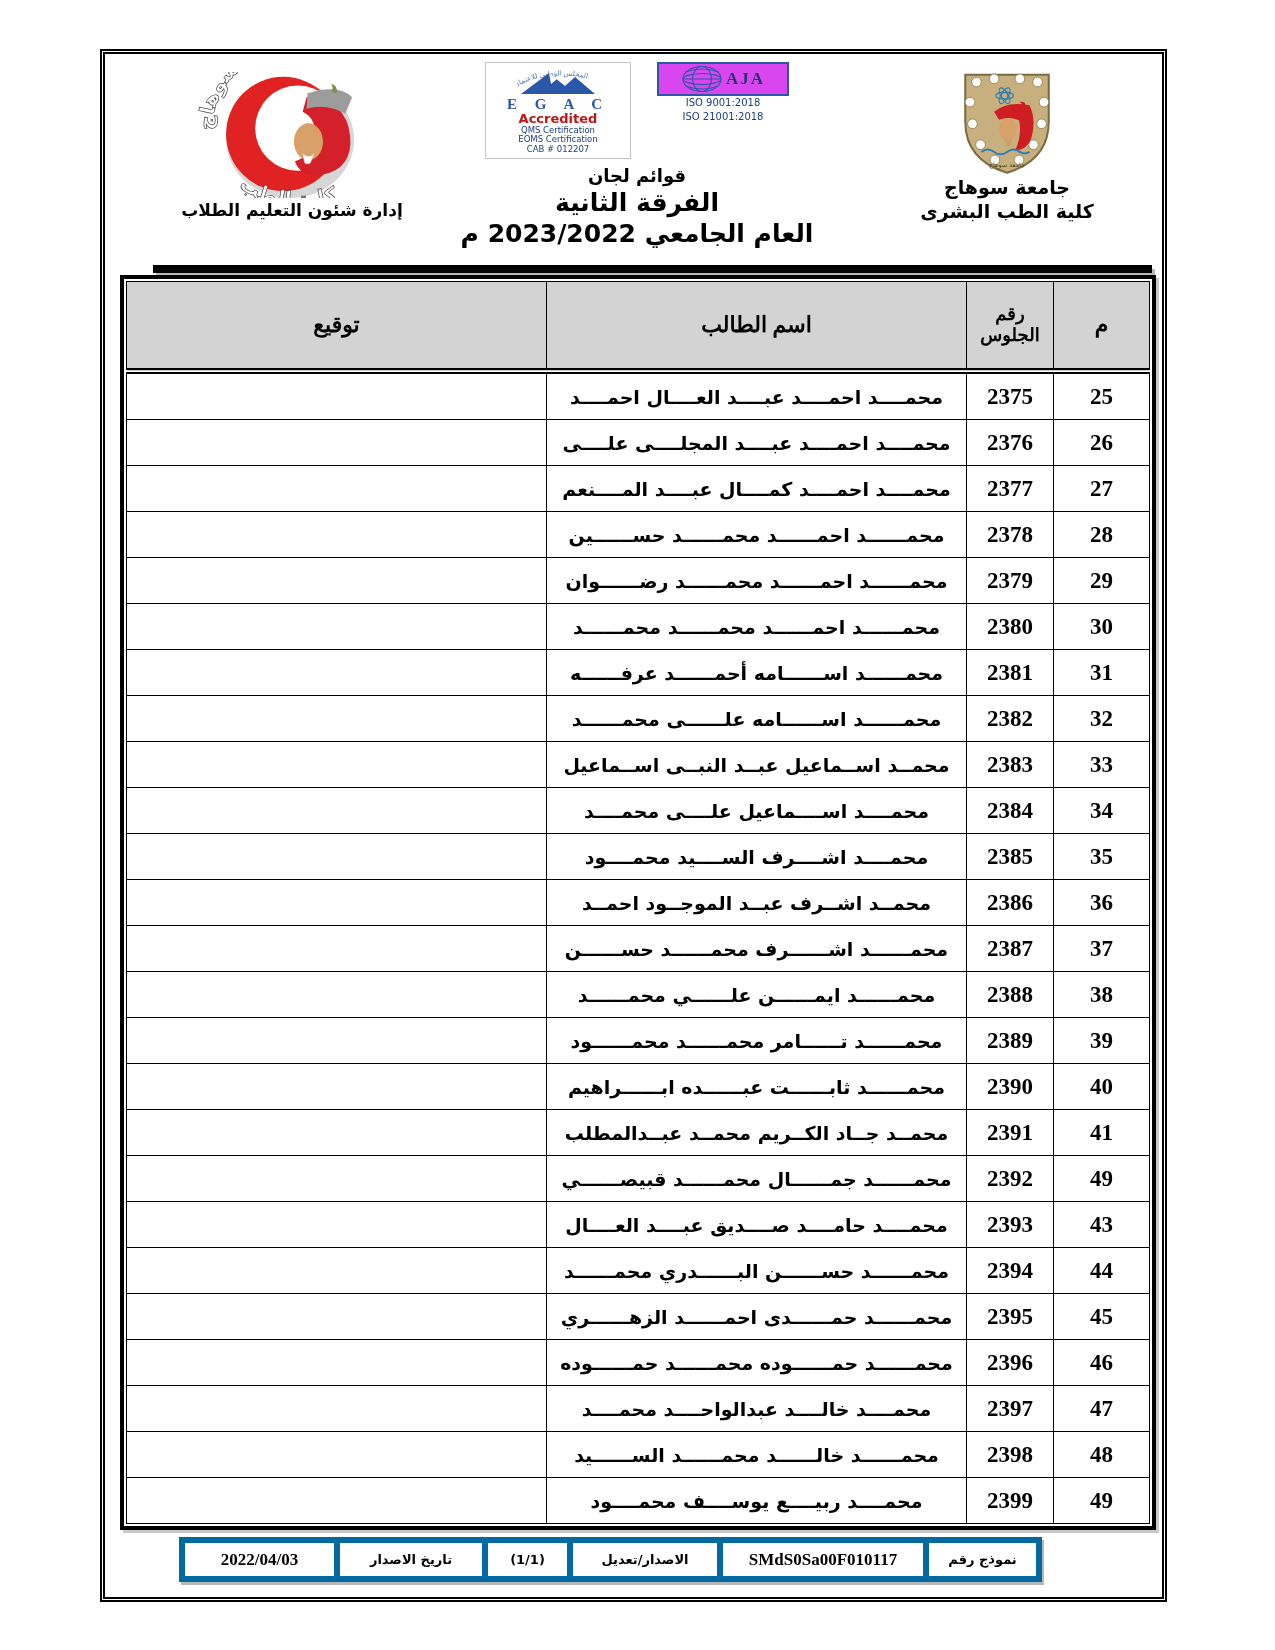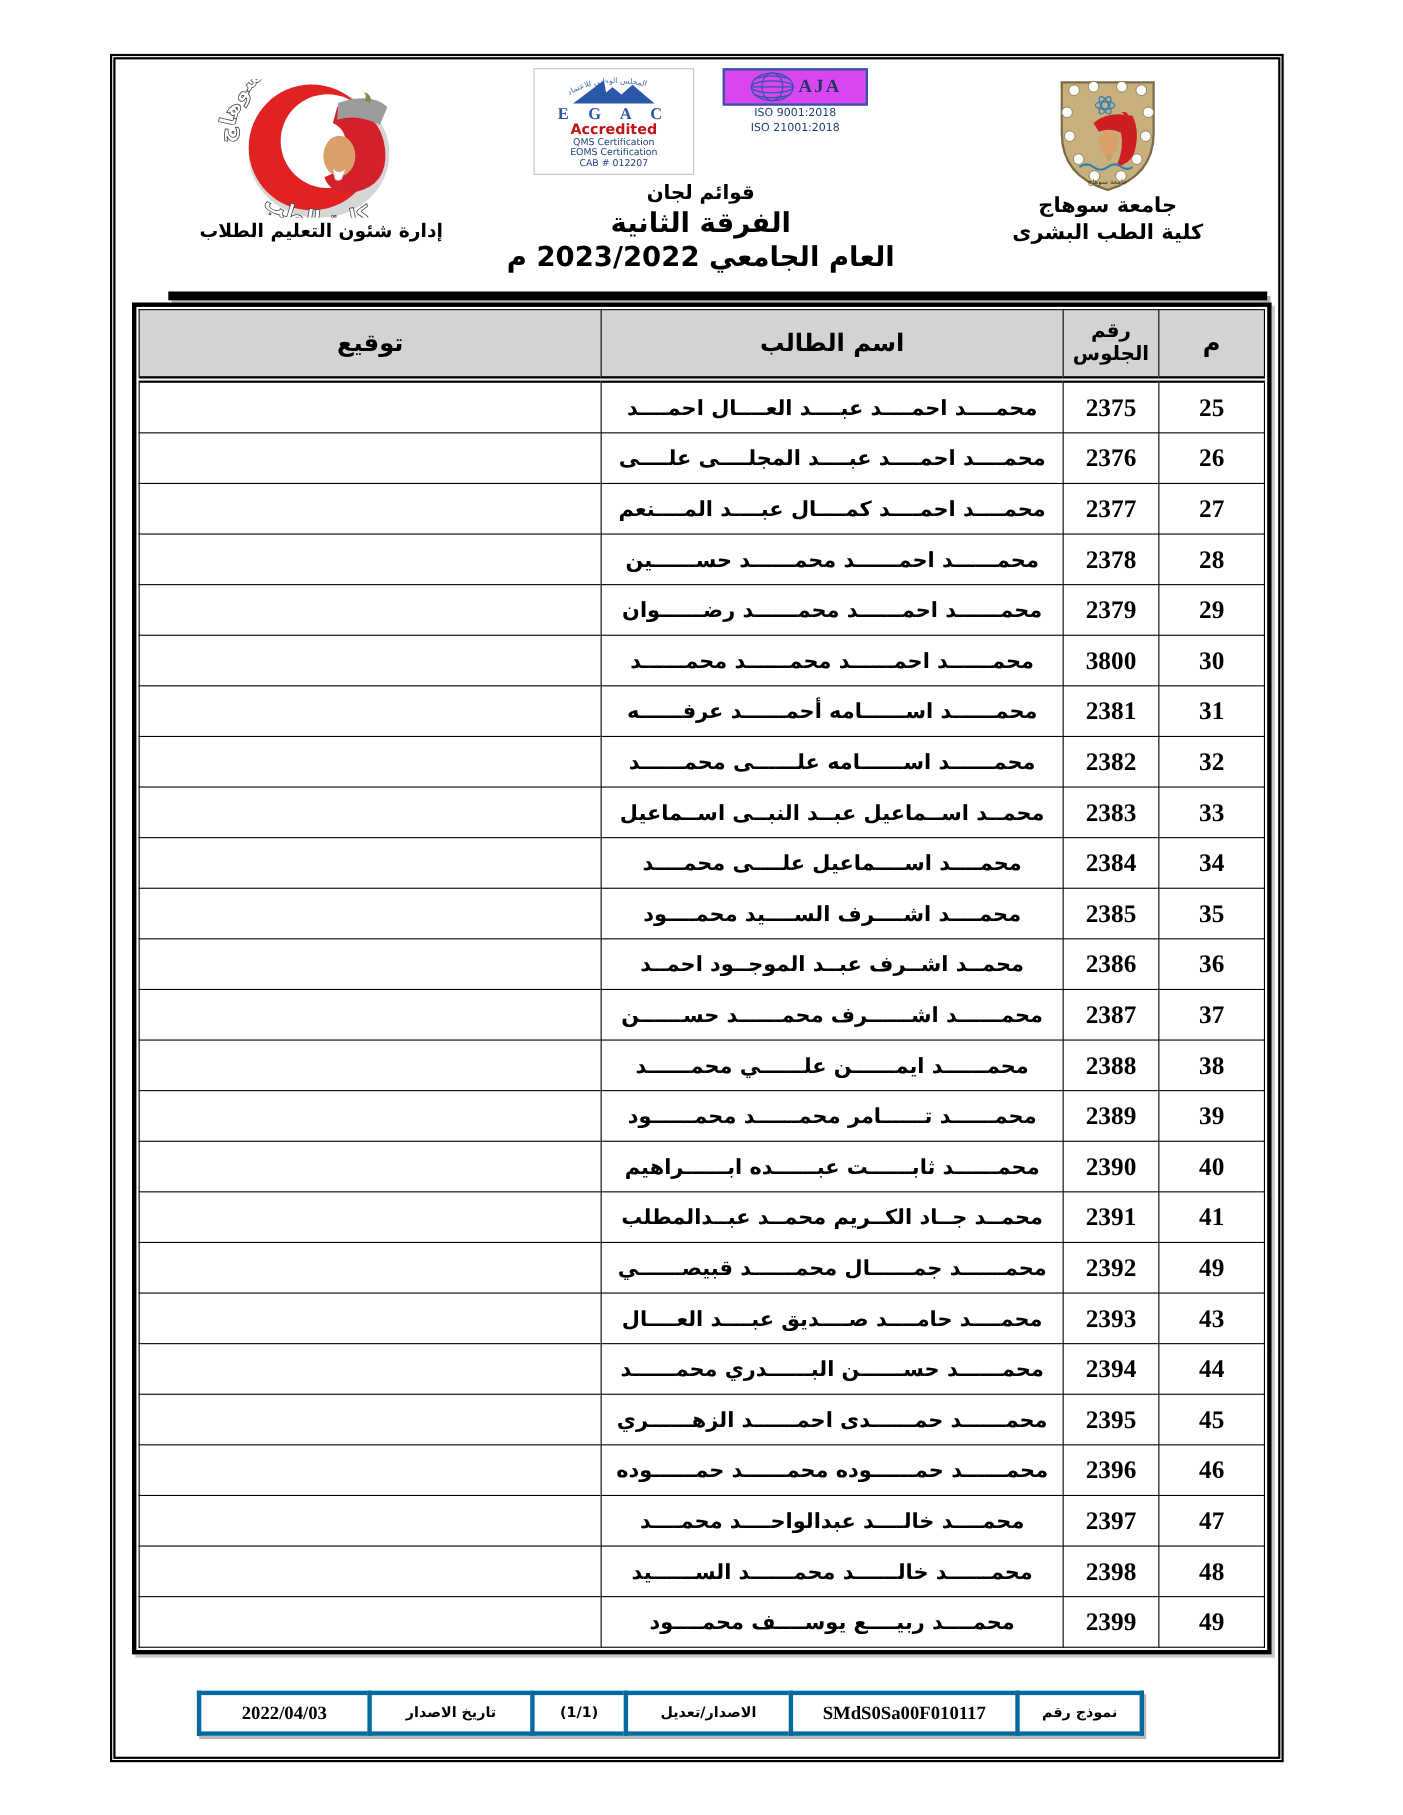--- a/index.html
+++ b/index.html
@@ -39,34 +39,34 @@
   .rule{position:absolute;left:48px;right:10px;top:211px;height:8px;background:#000;box-shadow:3px 4px 0 #b8b8b8;}
 
   
   .table-wrap{
     position:absolute;left:15px;top:221px;width:1036px;box-sizing:border-box;
     border:4px solid #000;padding:2px;background:#fff;box-shadow:3px 3px 0 #c9c9c9;
   }
   table.main{width:100%;border-collapse:collapse;direction:rtl;table-layout:fixed;}
   table.main th{
     background:#d3d3d3;border:1px solid #000;border-bottom:6px double #000;
-    height:60px;font-size:22px;font-weight:bold;padding:0;
+    height:60px;font-size:22px;font-weight:bold;padding:13px;font-family:Liberation Serif, serif;
   }
   table.main th.seat-h{font-size:18px;line-height:1.15;}
   table.main td{border:1px solid #000;height:45px;text-align:center;vertical-align:middle;padding:0;background:#fff;}
   td.name-c{font-weight:bold;font-size:19px;padding:0 10px;white-space:nowrap;overflow:hidden;}
   td.num-c{font-family:"Liberation Serif","DejaVu Serif",serif;font-weight:bold;font-size:23px;}
   td.sig-c{background:#fff;}
 
   
   table.foot{
     position:absolute;left:74px;top:1483px;width:857px;border-collapse:collapse;direction:rtl;
     border:2px solid #000;box-shadow:2px 3px 0 #b8b8b8;table-layout:fixed;background:#fff;
   }
-  table.foot td{border:4px solid #0369a1;height:33px;text-align:center;vertical-align:middle;padding:0 4px;overflow:hidden;}
+  table.foot td{border:6px solid #0369a1;height:33px;text-align:center;vertical-align:middle;padding:0 4px;overflow:hidden;}
   .f-label{font-weight:bold;font-size:13px;}
   .f-val{font-family:"Liberation Serif","DejaVu Serif",serif;font-weight:bold;font-size:17px;direction:ltr;}
 </style>
 </head>
 <body>
 
 <div class="frame">
 
   <div class="hdr-left">
     <svg width="214" height="126" viewBox="0 0 220 130" aria-hidden="true">
@@ -208,21 +208,21 @@
       <td class="sig-c"></td>
     </tr>
           <tr>
       <td class="num-c">29</td>
       <td class="num-c">2379</td>
       <td class="name-c">محمــــــد احمــــــد محمــــــد رضــــــوان</td>
       <td class="sig-c"></td>
     </tr>
           <tr>
       <td class="num-c">30</td>
-      <td class="num-c">3800</td>
+      <td class="num-c">2380</td>
       <td class="name-c">محمــــــد احمــــــد محمــــــد محمــــــد</td>
       <td class="sig-c"></td>
     </tr>
           <tr>
       <td class="num-c">31</td>
       <td class="num-c">2381</td>
       <td class="name-c">محمــــــد اســــــامه أحمــــــد عرفــــــه</td>
       <td class="sig-c"></td>
     </tr>
           <tr>

